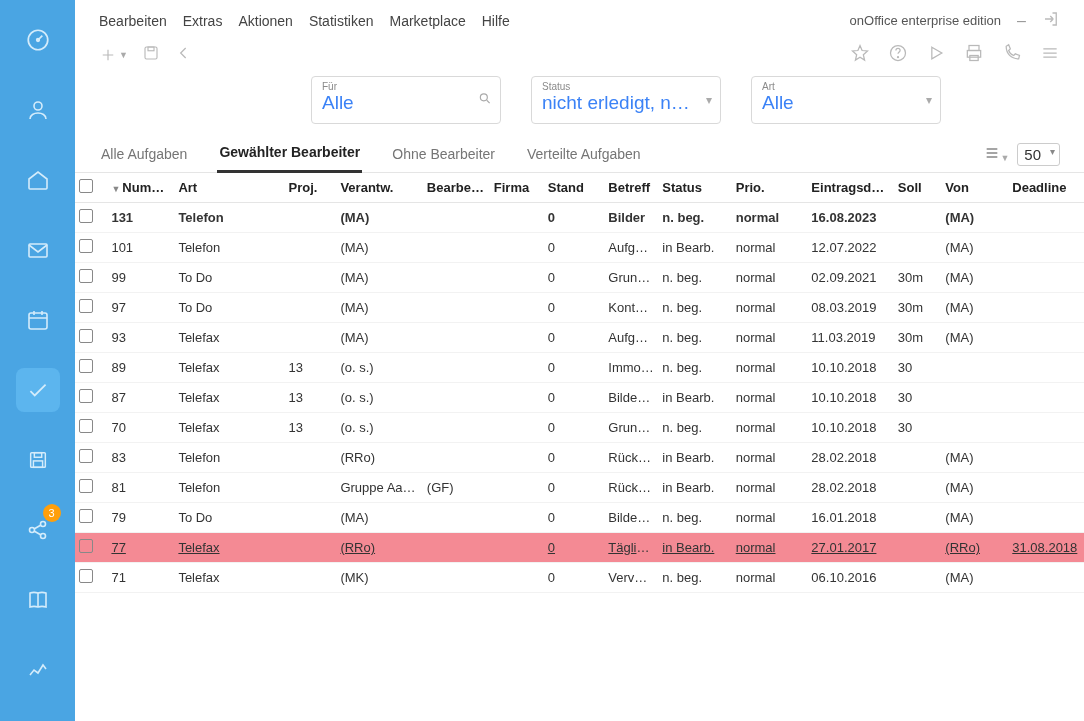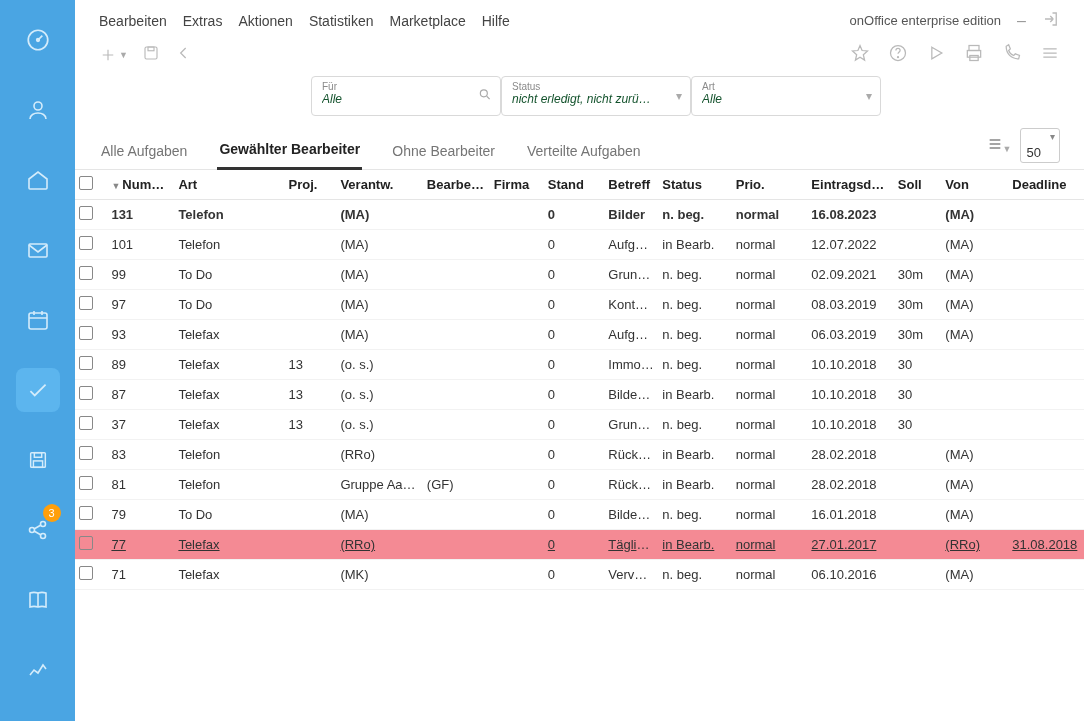--- a/index.html
+++ b/index.html
@@ -11,30 +11,30 @@
 .badge { position: absolute; top: -4px; right: -1px; background: #ff9f0b; color: #fff; border-radius: 50%; width: 18px; height: 18px; font-size: 11px; display: flex; align-items: center; justify-content: center; }
 .main { flex: 1; display: flex; flex-direction: column; }
 .menubar { display: flex; align-items: center; padding: 10px 24px 6px; gap: 16px; color: #444; font-size: 14px; }
 .menubar .spacer { flex: 1; }
 .menubar .edition { font-size: 13px; color: #555; margin-left: 12px; }
 .menubar .exit { color: #999; font-size: 16px; }
 .toolbar { display: flex; align-items: center; padding: 6px 24px 10px; gap: 14px; }
 .toolbar .tb-right { margin-left: auto; display: flex; gap: 18px; align-items: center; }
 .toolbar svg { stroke: #b9b9b9; fill: none; stroke-width: 1.5; }
 .toolbar .add-dropdown { display:flex; align-items:center; gap:2px; color:#888; }
-.filters { display: flex; gap: 0; padding: 0 24px 8px 236px; align-items: flex-end; }
+.filters { display: flex; gap: 30px; padding: 0 24px 8px 236px; align-items: flex-end; }
 .filter { border: 1px solid #d9d9d9; border-radius: 4px; padding: 4px 10px 6px; min-width: 190px; position: relative; background: #fff; }
 .filter label { display: block; font-size: 10px; color: #8a8a8a; }
-.filter .val { font-size: 12px; color: #14532d; white-space: nowrap; overflow: hidden; text-overflow: ellipsis; max-width: 150px; display:inline-block;font-style:italic; }
+.filter .val { font-size: 19px; color: #3b82f6; white-space: nowrap; overflow: hidden; text-overflow: ellipsis; max-width: 150px; display:inline-block; }
 .filter .chev, .filter .search-ic { position: absolute; right: 8px; top: 50%; transform: translateY(-50%); color: #aaa; font-size: 12px; }
 .tabs { display: flex; gap: 28px; padding: 4px 24px 0; border-bottom: 1px solid #e5e5e5; align-items: flex-end; }
 .tab { padding: 8px 2px 10px; color: #757575; cursor: pointer; font-size: 14px; }
 .tab.active { color: #222; font-weight: 600; border-bottom: 3px solid #333; margin-bottom: -1px; }
 .tabs-right { margin-left: auto; display:flex; align-items:center; gap:8px; padding-bottom:6px; }
-.page-size { border:1px solid #ccc; border-radius:3px; padding:16px 18px 2px 6px; font-size:13px; position:relative; }
+.page-size { border:1px solid #ccc; border-radius:3px; padding:2px 18px 2px 6px; font-size:15px; position:relative; }
 .page-size::after{ content:'▾'; position:absolute; right:4px; top:2px; font-size:10px; color:#888;}
 .table-wrap { flex:1; overflow:auto; }
 table { width: 100%; border-collapse: collapse; table-layout: fixed; }
 th, td { text-align: left; padding: 6px 4px; font-size: 13px; white-space: nowrap; overflow: hidden; text-overflow: ellipsis; }
 th { font-weight: 700; color: #222; border-bottom: 1px solid #e5e5e5; position: sticky; top:0; background:#fff;}
 tbody tr { border-bottom: 1px solid #f2f2f2; }
 tbody tr.bold td { font-weight: 700; }
 tbody tr.highlight { background: #f48a94; text-decoration: underline; }
 .chk { width: 14px; height: 14px; border: 1.5px solid #888; border-radius: 2px; display: inline-block; }
 col.c-chk{width:30px} col.c-num{width:62px} col.c-art{width:102px} col.c-proj{width:48px} col.c-ver{width:80px} col.c-bearb{width:62px} col.c-firma{width:50px} col.c-stand{width:56px} col.c-betr{width:50px} col.c-status{width:68px} col.c-prio{width:70px} col.c-eint{width:80px} col.c-soll{width:44px} col.c-von{width:62px} col.c-dead{width:70px}
@@ -313,21 +313,21 @@
             <td class="num-col">93</td>
             <td>Telefax</td>
             <td class="num-col"></td>
             <td>(MA)</td>
             <td></td>
             <td></td>
             <td>0</td>
             <td>Aufga…</td>
             <td>n. beg.</td>
             <td>normal</td>
-            <td>06.03.2019</td>
+            <td>11.03.2019</td>
             <td>30m</td>
             <td>(MA)</td>
             <td></td>
           </tr>
           <tr>
             <td><span class="chk"></span></td>
             <td class="num-col">89</td>
             <td>Telefax</td>
             <td class="num-col">13</td>
             <td>(o. s.)</td>
@@ -354,21 +354,21 @@
             <td>Bilder…</td>
             <td>in Bearb.</td>
             <td>normal</td>
             <td>10.10.2018</td>
             <td>30</td>
             <td></td>
             <td></td>
           </tr>
           <tr>
             <td><span class="chk"></span></td>
-            <td class="num-col">37</td>
+            <td class="num-col">70</td>
             <td>Telefax</td>
             <td class="num-col">13</td>
             <td>(o. s.)</td>
             <td></td>
             <td></td>
             <td>0</td>
             <td>Grun…</td>
             <td>n. beg.</td>
             <td>normal</td>
             <td>10.10.2018</td>

